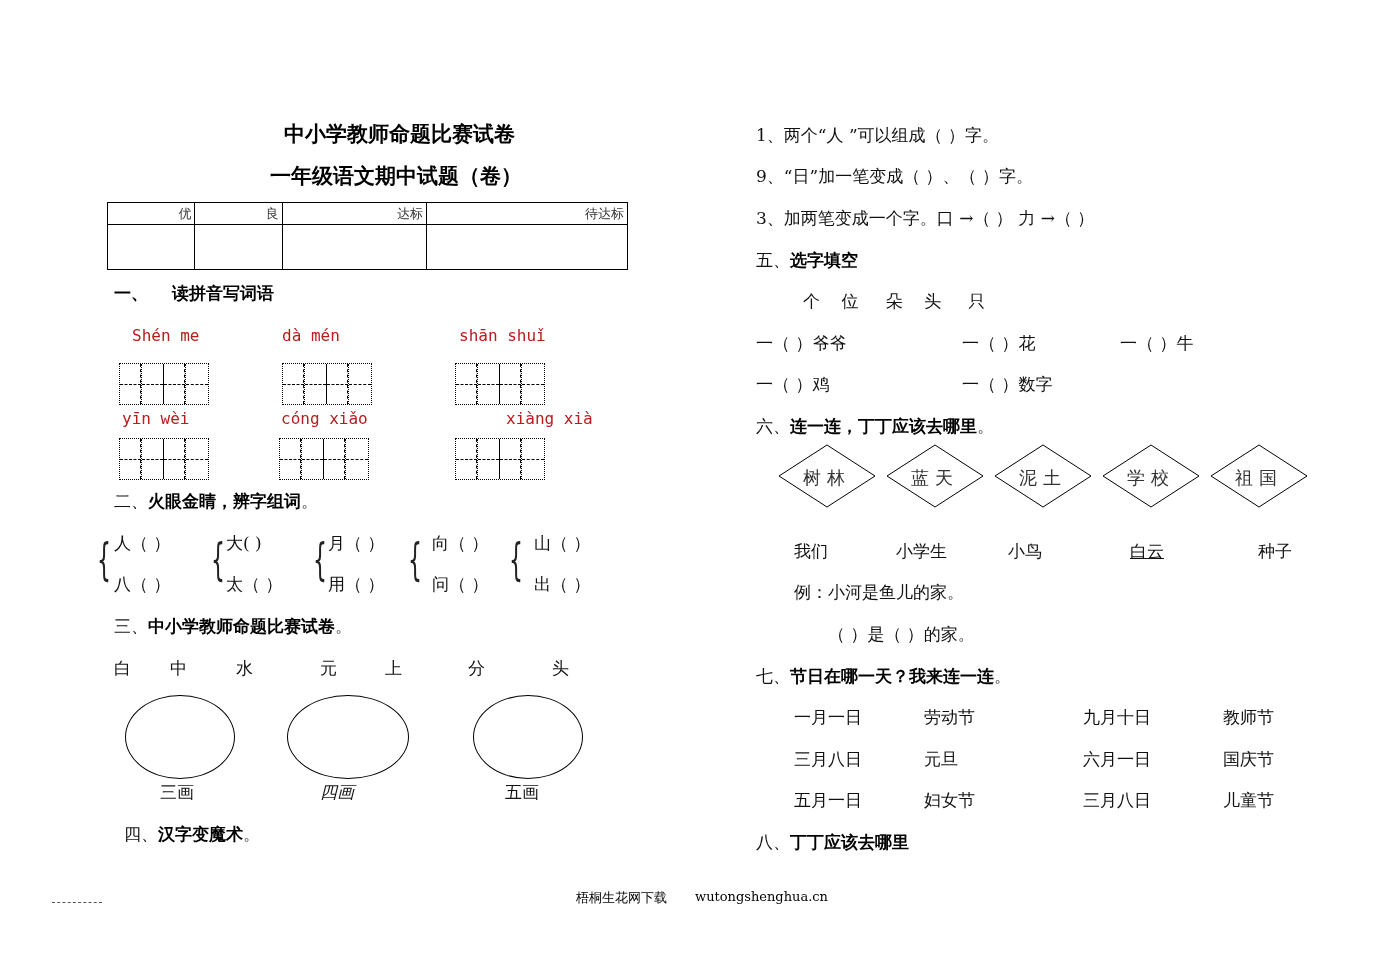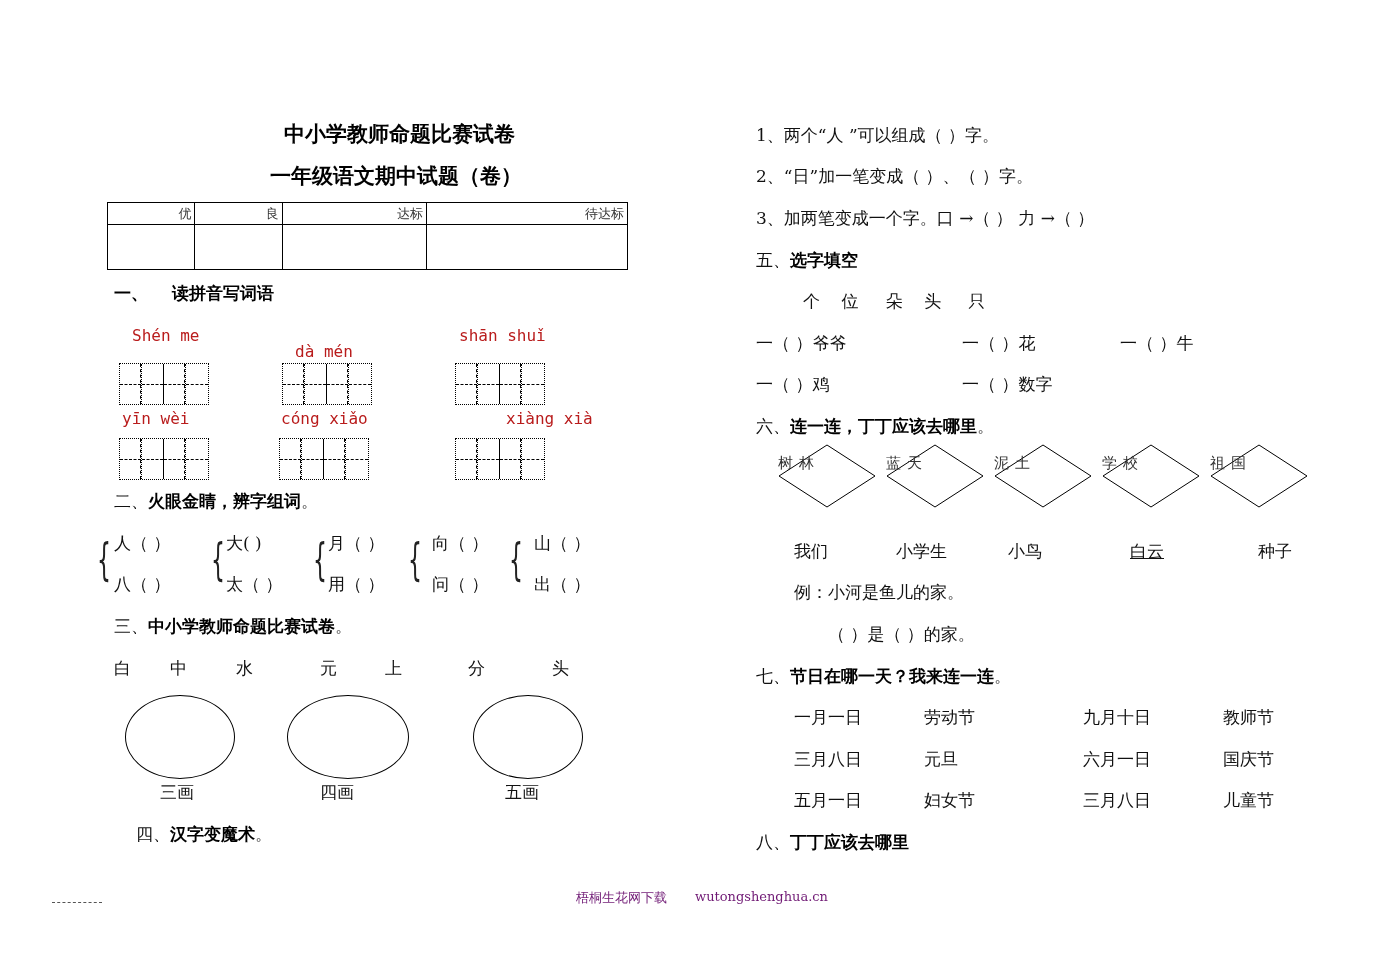--- a/index.html
+++ b/index.html
@@ -2,37 +2,37 @@
 <html><head>
 <meta charset="utf-8">
 <style>
   html, body { margin:0; padding:0; background:#ffffff; }
   body { width:1375px; height:971px; position:relative; overflow:hidden;
          font-family:"DejaVu Serif", "Liberation Serif", serif; color:#111; }
   .abs { position:absolute; white-space:nowrap; }
   .title { font-family:"DejaVu Sans", "Liberation Sans", sans-serif; font-weight:bold; font-size:21px; color:#000; }
   .txt { font-size:17px; }
   .bold { font-family:"DejaVu Sans", "Liberation Sans", sans-serif; font-weight:bold; font-size:17px; color:#000; }
-  .small { font-size:13px; color:#701a75; }
+  .small { font-size:13px; color:#000000; }
   .pinyin { font-family:"DejaVu Sans Mono", "Liberation Mono", monospace; font-size:16px; color:#b91c1c; }
   table.grade { position:absolute; left:107px; top:202px; border-collapse:collapse; width:521px; }
   table.grade td { border:1px solid #000; padding:0 3px; font-size:13px; text-align:right; color:#333; }
   table.grade tr.head td { height:21px; }
   table.grade tr.body td { height:44px; }
   .tian { position:absolute; display:flex; border:1px dotted #000; height:40px; }
   .tian .cell { position:relative; width:22px; height:40px; border-right:1px dotted #000; box-sizing:border-box; }
   .tian .cell:last-child { border-right:none; }
   .tian .cell.mid { border-right:1px solid #000; }
   .tian .cell::before { content:""; position:absolute; left:0; right:0; top:50%; border-top:1px dashed #000; }
   .tian .cell.l::after { content:""; position:absolute; top:0; bottom:0; right:0; border-right:1px dashed #000; }
   .brace { position:absolute; font-size:44px; line-height:44px; font-family:"DejaVu Sans", sans-serif; transform:scaleX(0.5); transform-origin:left; color:#222; }
   .oval { position:absolute; border:1px solid #000; border-radius:50%; }
   .diamond { position:absolute; width:98px; height:64px; }
   .diamond svg { position:absolute; left:0; top:0; }
-  .diamond span { position:absolute; left:0; right:0; top:10px; font-size:15px; color:#333; letter-spacing:6px; }
+  .diamond span { position:absolute; left:0; right:0; top:22px; text-align:center; font-size:18px; color:#333; letter-spacing:6px; }
   .dashmark { position:absolute; left:52px; top:902px; width:50px; border-top:1px dashed #555; }
 </style>
 </head>
 <body>
 
 <div class="abs title" style="left:284px;top:120px;">中小学教师命题比赛试卷</div>
 <div class="abs title" style="left:270px;top:162px;">一年级语文期中试题（卷）</div>
 
 <table class="grade">
   <tbody>
@@ -48,21 +48,21 @@
     <td></td>
     <td></td>
   </tr>
 </tbody>
   </table>
 
 <div class="abs bold" style="left:114px;top:282px;">
   <span>一、</span><span style="display:inline-block;width:24px;"></span><span>读拼音写词语</span>
 </div>
 <div class="abs pinyin" style="left:132px;top:326px;">Shén   me</div>
-<div class="abs pinyin" style="left:295px;top:326px;margin-top:16px;">dà   mén</div>
+<div class="abs pinyin" style="left:282px;top:326px;">dà   mén</div>
 <div class="abs pinyin" style="left:459px;top:326px;">shān shuǐ</div>
 <div class="tian" style="left:119px;top:363px;">
     <div class="cell l"></div>
     <div class="cell mid"></div>
     <div class="cell l"></div>
     <div class="cell"></div>
   </div>
 <div class="tian" style="left:282px;top:363px;">
     <div class="cell l"></div>
     <div class="cell mid"></div>
@@ -123,28 +123,28 @@
 <div class="abs txt" style="left:170px;top:657px;">中</div>
 <div class="abs txt" style="left:236px;top:657px;">水</div>
 <div class="abs txt" style="left:320px;top:657px;">元</div>
 <div class="abs txt" style="left:385px;top:657px;">上</div>
 <div class="abs txt" style="left:468px;top:657px;">分</div>
 <div class="abs txt" style="left:552px;top:657px;">头</div>
 <div class="oval" style="left:125px;top:695px;width:108px;height:82px;"></div>
 <div class="oval" style="left:287px;top:695px;width:120px;height:82px;"></div>
 <div class="oval" style="left:473px;top:695px;width:108px;height:82px;"></div>
 <div class="abs txt" style="left:160px;top:781px;">三画</div>
-<div class="abs txt" style="left:320px;top:781px;">四画</div>
+<div class="abs txt" style="left:320px;top:781px;font-style:italic;">四画</div>
 <div class="abs txt" style="left:505px;top:781px;">五画</div>
 
-<div class="abs txt" style="left:136px;top:823px;">
+<div class="abs txt" style="left:124px;top:823px;">
   <span>四、</span><span class="bold">汉字变魔术</span><span>。</span>
 </div>
 <div class="abs txt" style="left:756px;top:124px;">1、两个“人 ”可以组成（      ）字。</div>
-<div class="abs txt" style="left:756px;top:165px;">2、“日”加一笔变成（     ）、（     ）字。</div>
+<div class="abs txt" style="left:756px;top:165px;">9、“日”加一笔变成（     ）、（     ）字。</div>
 <div class="abs txt" style="left:756px;top:207px;">3、加两笔变成一个字。口 →（     ）       力 →（     ）</div>
 
 <div class="abs txt" style="left:756px;top:249px;">
   <span>五、</span><span class="bold">选字填空</span>
 </div>
 <div class="abs txt" style="left:803px;top:290px;white-space:pre;">个    位     朵    头     只</div>
 <div class="abs txt" style="left:756px;top:332px;">一（     ）爷爷</div>
 <div class="abs txt" style="left:962px;top:332px;">一（     ）花</div>
 <div class="abs txt" style="left:1120px;top:332px;">一（    ）牛</div>
 <div class="abs txt" style="left:756px;top:373px;">一（     ）鸡</div>

